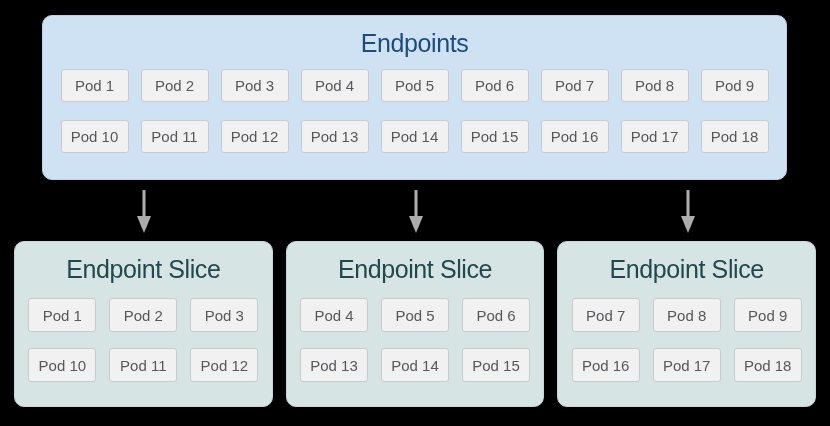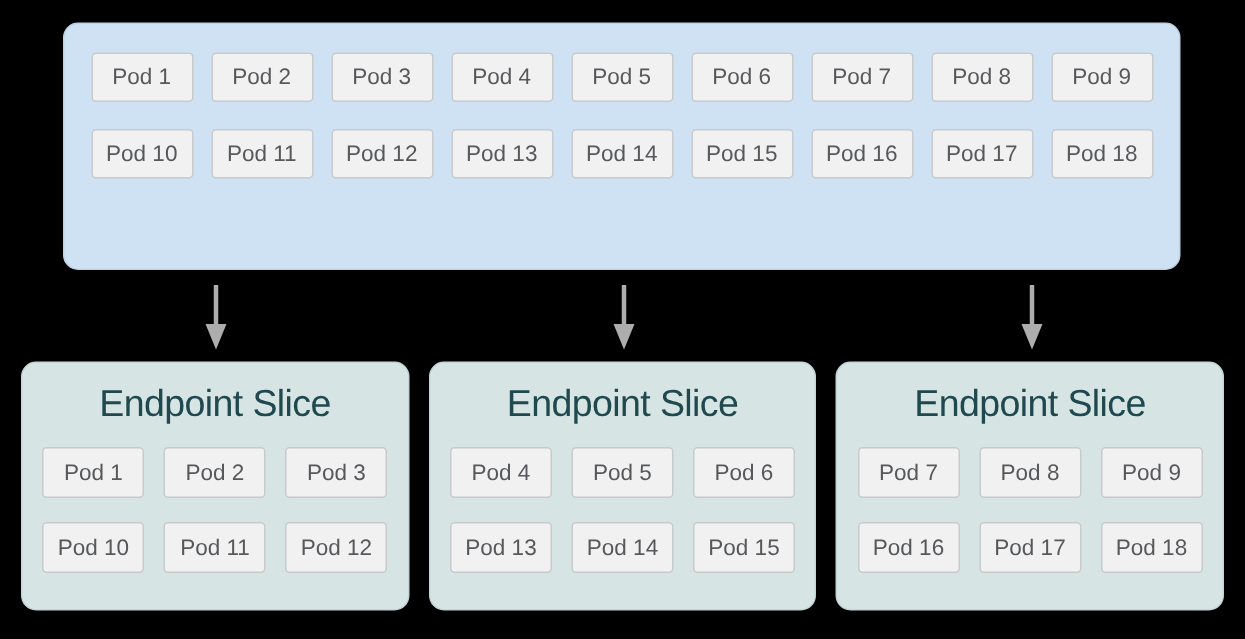--- a/index.html
+++ b/index.html
@@ -76,20 +76,21 @@
   }
   .slice-box .pod-row { gap: 13px; }
   .slice-box .pod-row-1 { margin-top: 12px; }
   .slice-box .pod-row-2 { margin-top: 16px; }
   .slice-box .pod { height: 34px; }
 </style>
 </head>
 <body>
 
 <div class="endpoints-box">
+  <div class="box-title">Endpoints</div>
 
   <div class="pod-row pod-row-1">
     <div class="pod">Pod 1</div>
     <div class="pod">Pod 2</div>
     <div class="pod">Pod 3</div>
     <div class="pod">Pod 4</div>
     <div class="pod">Pod 5</div>
     <div class="pod">Pod 6</div>
     <div class="pod">Pod 7</div>
     <div class="pod">Pod 8</div>

